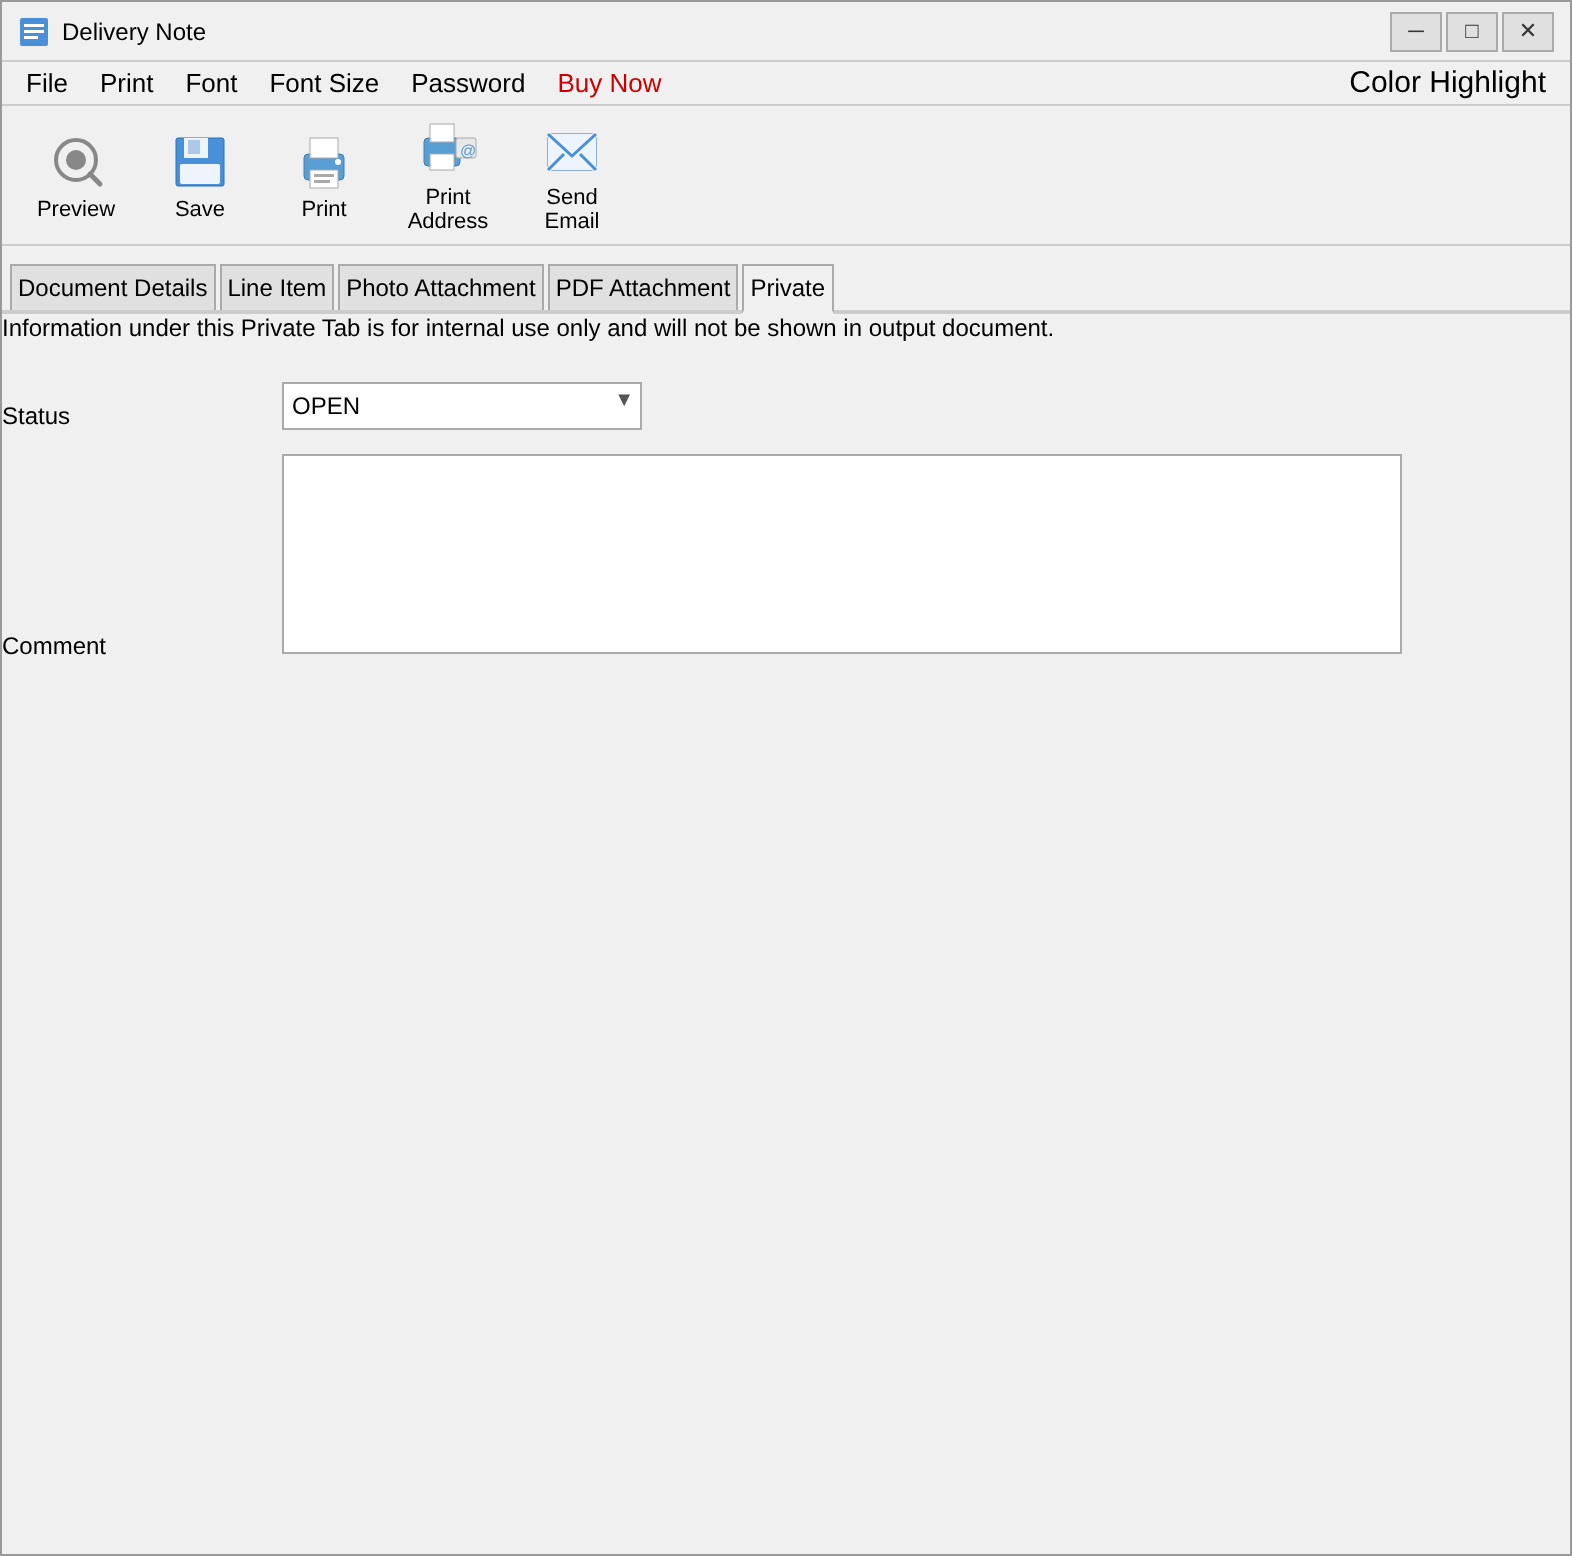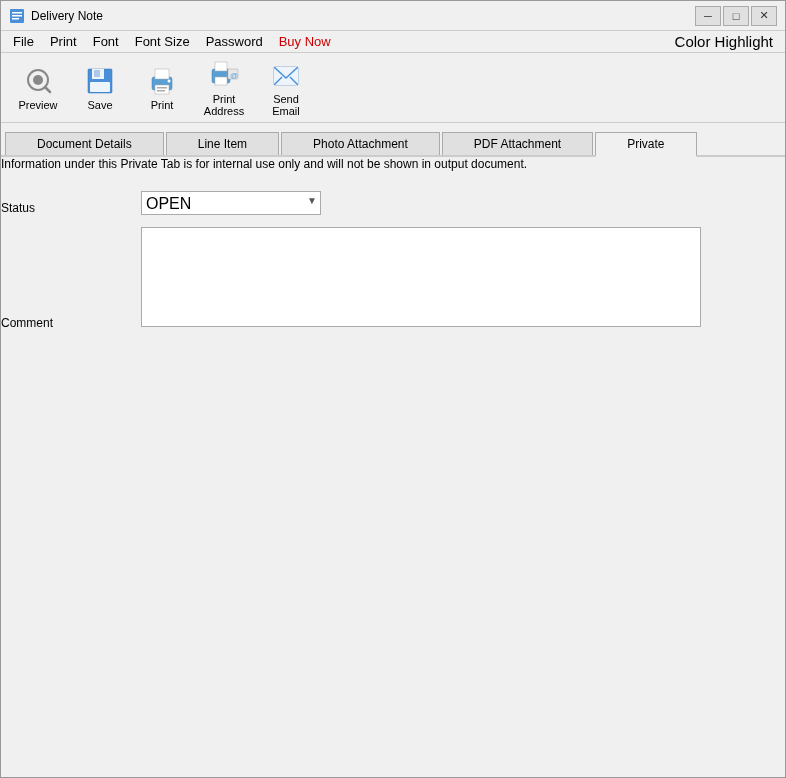--- a/index.html
+++ b/index.html
@@ -110,21 +110,21 @@
     
     .tab-bar {
       background: #f0f0f0;
       display: flex;
       align-items: flex-end;
       padding: 4px 4px 0 4px;
       border-bottom: 2px solid #ccc;
       height: 34px;
     }
     .tab {
-      padding: 4px 31px;
+      padding: 4px 3px;
       border: 1px solid #aaa;
       border-bottom: none;
       cursor: pointer;
       font-size: 12px;
       background: #e0e0e0;
       margin-right: 2px;
       color: #000;
     }
     .tab.active {
       background: #f0f0f0;
@@ -155,21 +155,21 @@
       color: #000;
     }
     .form-control {
       flex: 1;
     }
     .status-select {
       width: 180px;
       height: 24px;
       border: 1px solid #aaa;
       background: white;
-      font-size: 16px;
+      font-size: 12px;
       padding: 0 4px;
       appearance: none;
       -webkit-appearance: none;
       position: relative;
     }
     .select-wrapper {
       position: relative;
       display: inline-block;
       width: 180px;
     }

